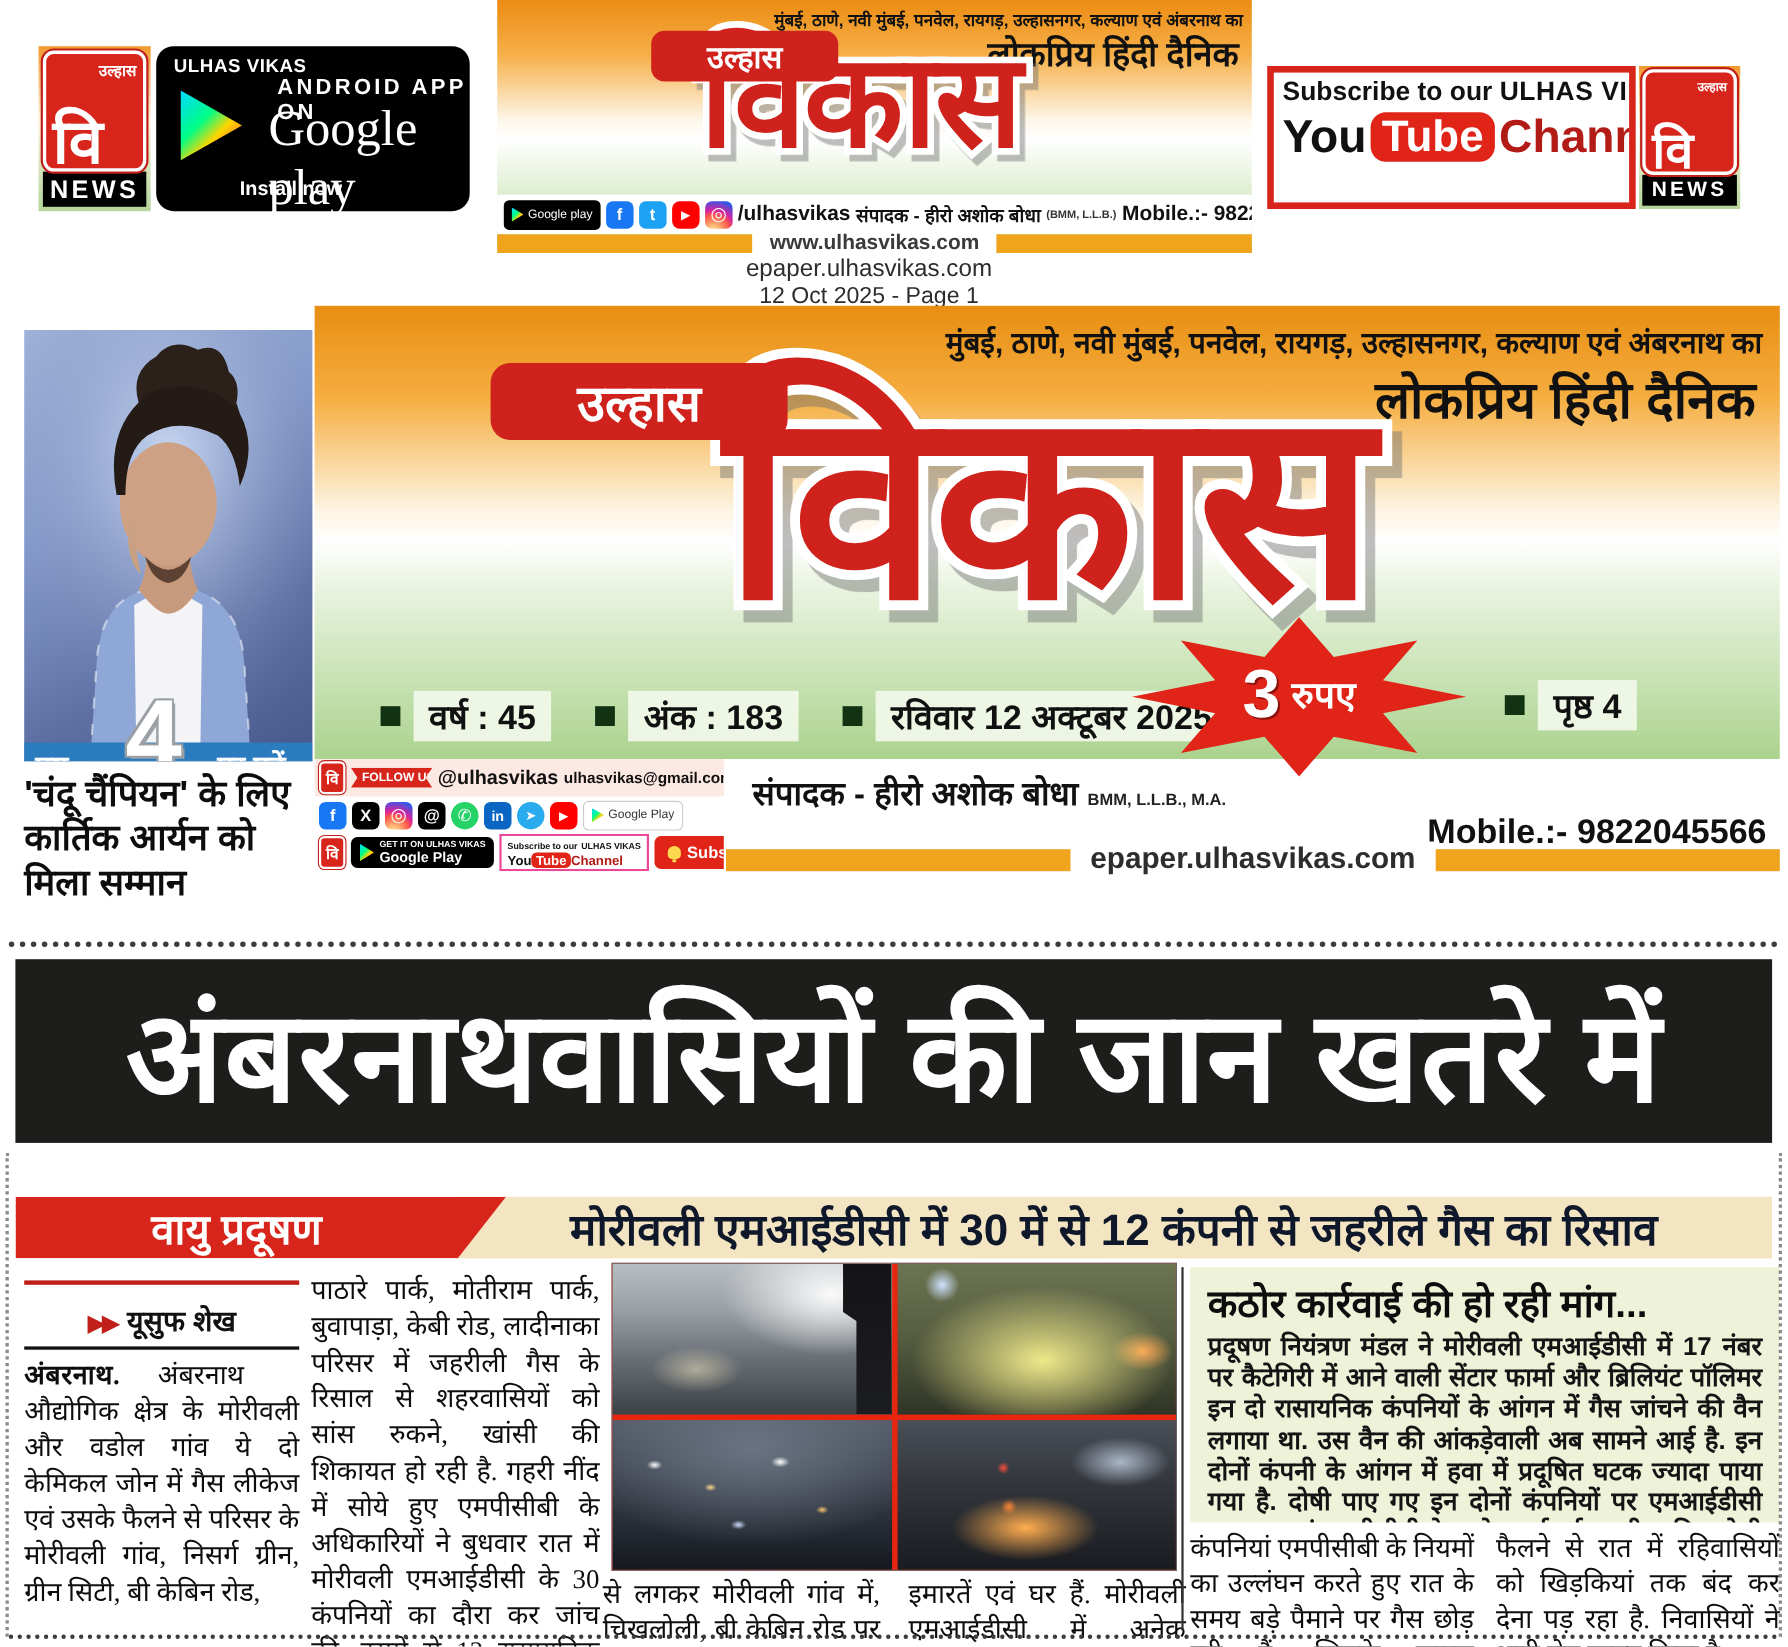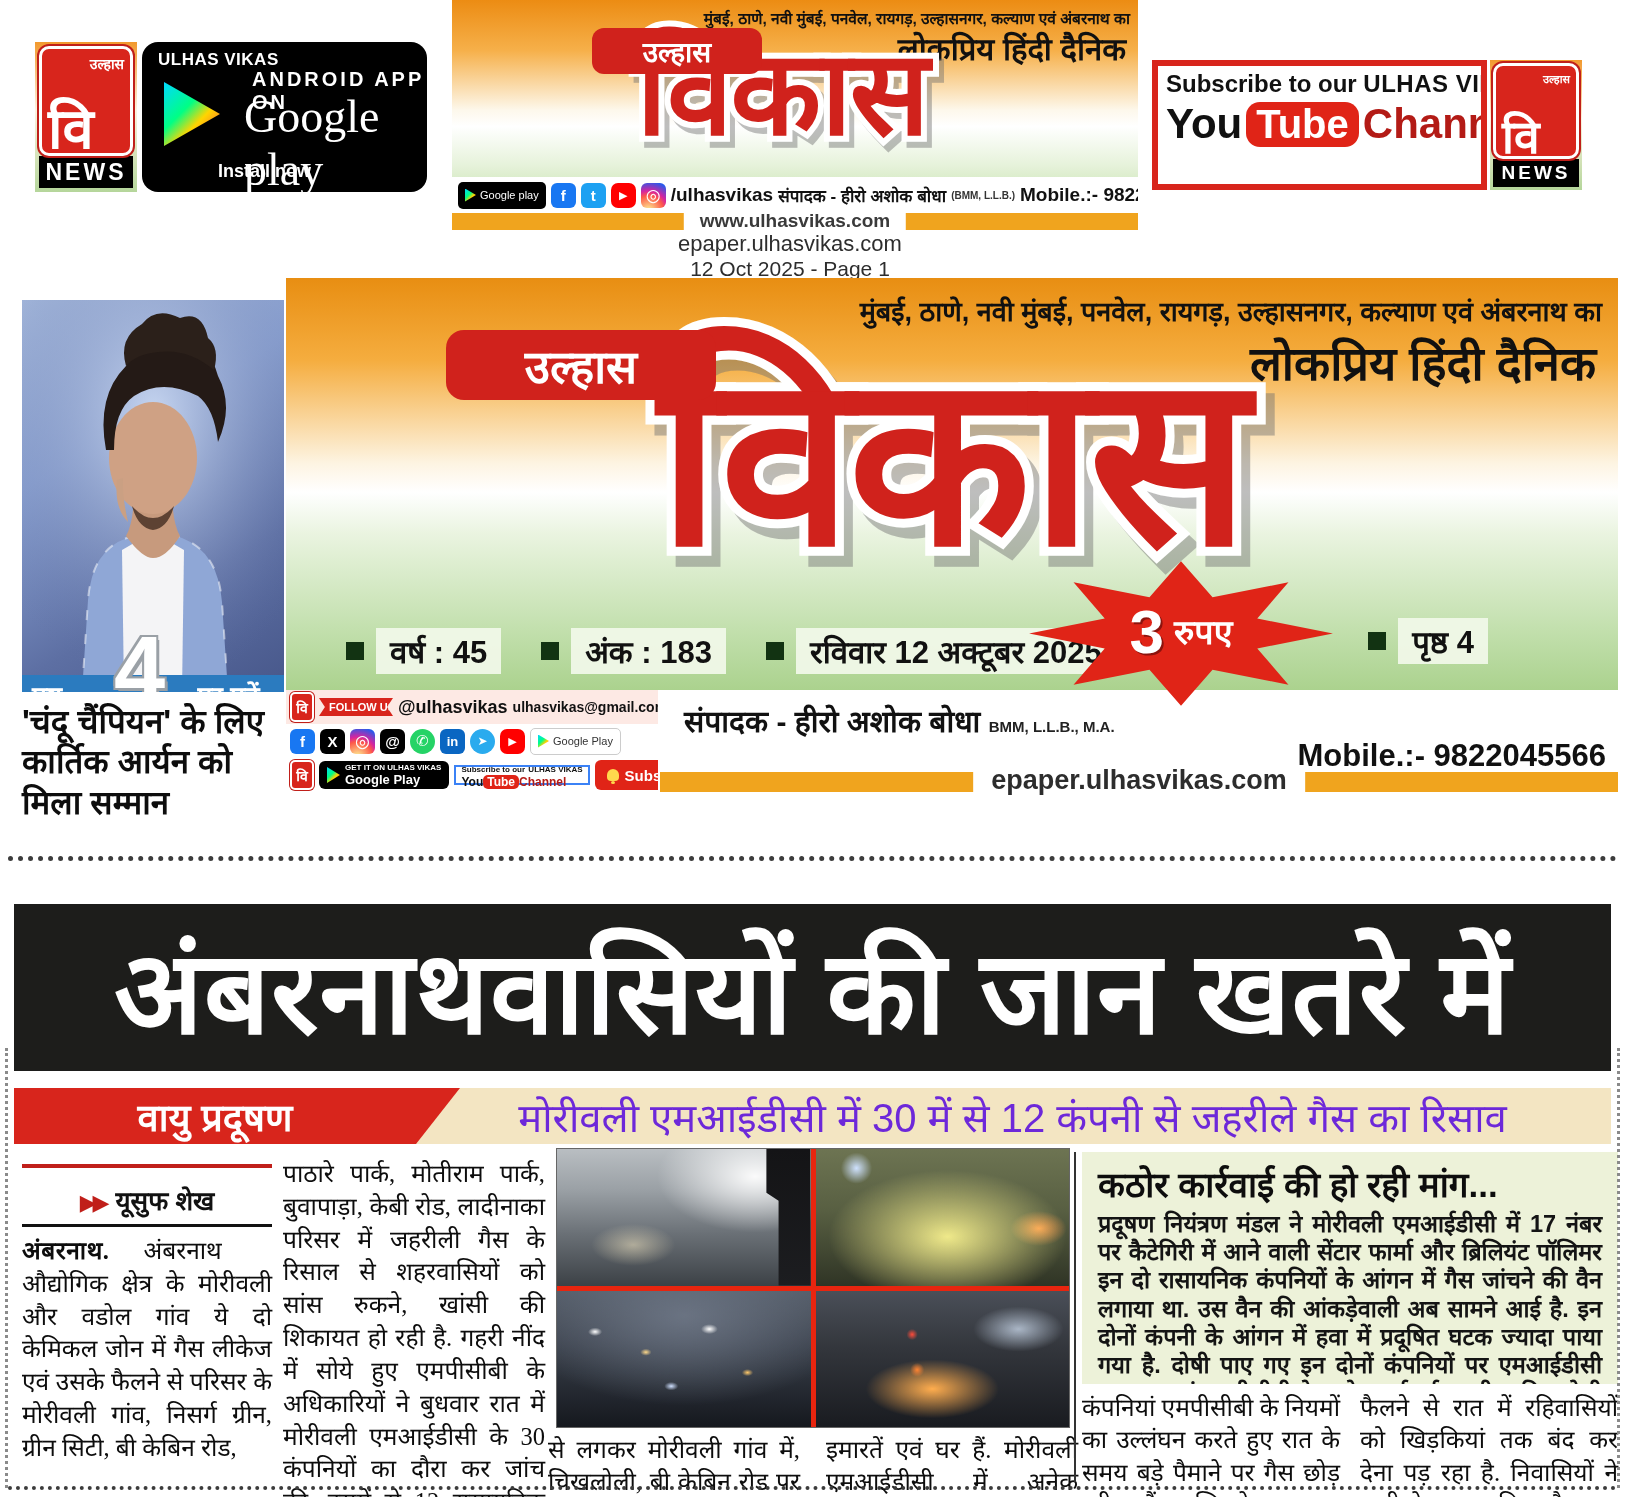--- a/index.html
+++ b/index.html
@@ -128,21 +128,21 @@
   .ribbon { background:#d8251c; color:#fff; font-size:11px; font-weight:900; text-align:center; line-height:1.1;
             padding:3px 10px; width:74px; clip-path:polygon(0 0,100% 0,92% 50%,100% 100%,0 100%,8% 50%); }
   .sp-handle { font-size:18px; font-weight:900; }
   .sp-email { font-size:14px; font-weight:bold; }
   .gp-badge { height:28px; background:#000; color:#fff; border-radius:6px; display:flex; align-items:center;
               gap:5px; padding:0 8px; }
   .gp-badge .tri { width:13px; height:16px; background:linear-gradient(135deg,#00d8ff,#00ff85 40%,#ffd500 62%,#ff3a44);
                    clip-path:polygon(0 0,100% 50%,0 100%); }
   .gp-badge .t1 { font-size:8px; font-weight:bold; display:block; }
   .gp-badge .t2 { font-size:13px; font-weight:bold; display:block; }
-  .yt-mini { height:20px; border:2px solid #3b82f6; background:#fff; display:flex; align-items:center; gap:3px; padding:0 5px; }
+  .yt-mini { height:34px; border:2px solid #ec4899; background:#fff; display:flex; align-items:center; gap:3px; padding:0 5px; }
   .yt-mini .a { font-size:8px; font-weight:bold; }
   .yt-mini .b { font-size:8px; font-weight:900; }
   .yt-mini .c { font-size:12px; font-weight:900; }
   .yt-mini .d { font-size:12px; font-weight:900; color:#fff; background:#e02417; border-radius:5px; padding:0 4px; }
   .yt-mini .e { font-size:12px; font-weight:900; color:#b31b16; }
   .sub-btn { height:30px; background:#e02417; color:#fff; border-radius:6px; display:flex; align-items:center;
              gap:6px; padding:0 12px; font-size:15px; font-weight:900; }
   .bell { width:12px; height:12px; background:#ffd94d; border-radius:50% 50% 4px 4px; position:relative; }
   .bell::after { content:""; position:absolute; left:4px; bottom:-3px; width:4px; height:3px; background:#ffd94d; border-radius:50%; }
   .mb-editor { position:absolute; left:398px; top:10px; font-size:30px; font-weight:900; white-space:nowrap; }
@@ -152,28 +152,28 @@
   .mb-epaper { position:absolute; left:50%; bottom:-4px; transform:translateX(-50%); background:#fff;
                padding:0 18px; font-size:27px; font-weight:900; color:#2d2d2d; }
 
   
   .dotsep { position:absolute; left:8px; right:8px; top:856px; border-top:5px dotted #3c3c3c; }
   .botdots { position:absolute; left:8px; right:8px; top:1486px; border-top:4px dotted #3c3c3c; }
   .vdots-l { position:absolute; left:5px; top:1048px; height:440px; border-left:3px dotted #8a8a8a; }
   .vdots-r { position:absolute; right:5px; top:1048px; height:440px; border-left:3px dotted #8a8a8a; }
 
   
-  .bb { position:absolute; left:14px; top:904px; width:1597px; height:167px; background:#1d1d1b;
+  .bb { position:absolute; left:14px; top:872px; width:1597px; height:167px; background:#1d1d1b;
         display:flex; align-items:center; justify-content:center; overflow:hidden; }
   .bb-text { color:#fff; font-size:116px; font-weight:900; white-space:nowrap; letter-spacing:1px; }
 
   
   .sh { position:absolute; left:14px; right:14px; top:1088px; height:56px; }
   .sh-bar { position:absolute; left:400px; right:0; top:0; height:56px; background:#f3e5c2;
-            display:flex; align-items:center; justify-content:center; font-size:40px; font-weight:400; color:#6d28d9; }
+            display:flex; align-items:center; justify-content:center; font-size:40px; font-weight:700; color:#0f172a; }
   .sh-label { position:absolute; left:0; top:0; width:446px; height:56px; background:#d8251c;
               clip-path:polygon(0 0,100% 0,calc(100% - 44px) 100%,0 100%); color:#fff; font-size:38px; font-weight:900;
               display:flex; align-items:center; justify-content:center; padding-right:44px; z-index:2; }
 
   
   .serif { font-family:"Liberation Serif","DejaVu Serif",serif; }
   .col1 { position:absolute; left:22px; top:1152px; width:250px; }
   .lede { display:flex; gap:9px; }
   .lede-bullet { flex:0 0 auto; width:17px; height:17px; background:#d8251c; margin-top:11px; }
   .lede-text { font-size:31px; line-height:1.24; font-weight:900; color:#0d0d0d; }

